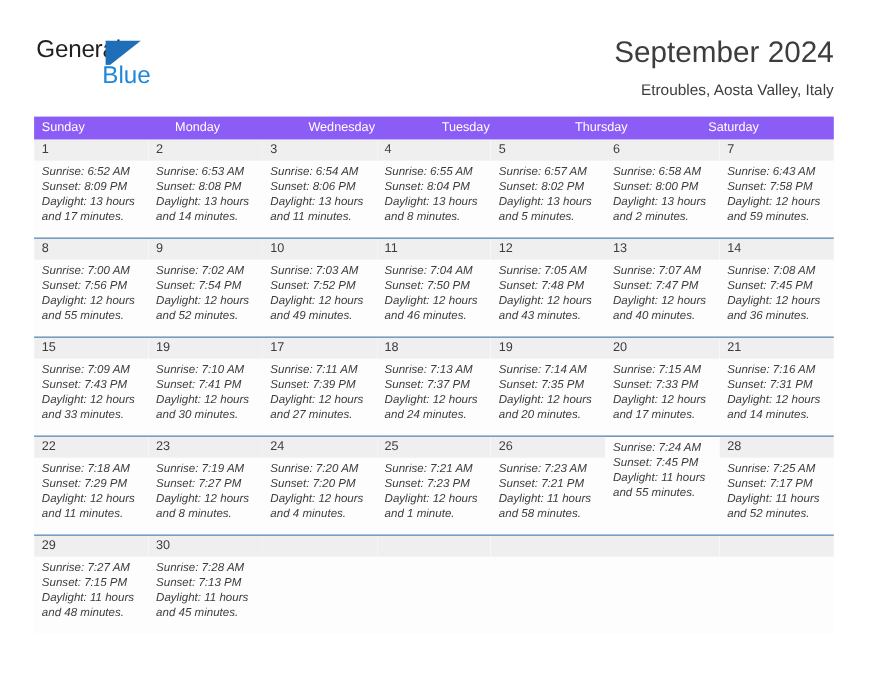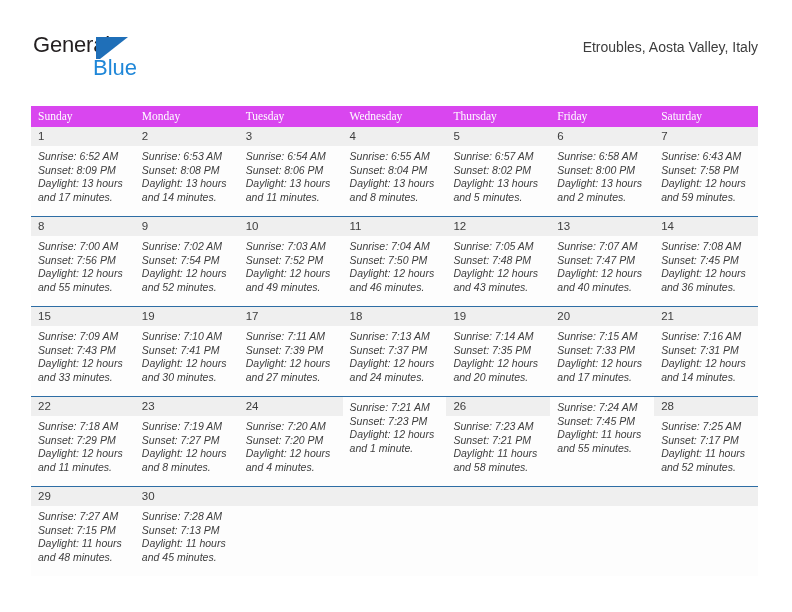--- a/index.html
+++ b/index.html
@@ -106,22 +106,21 @@
 
   
   .calendar {
     position: absolute;
     left: 31px;
     top: 106px;
     width: 727px;
   }
   .dow-row {
     display: flex;
-    background: #d946ef;
-    font-family: Liberation Serif, serif;
+    background: #8b5cf6;
   }
   .dow-cell {
     flex: 1 1 0;
     min-width: 0;
     height: 21px;
     line-height: 21px;
     padding-left: 7px;
     box-sizing: border-box;
     color: #ffffff;
     font-size: 11.5px;
@@ -179,34 +178,34 @@
         <span class="brand-general">General</span>
         <span class="brand-mark">
           <span class="bar"></span>
           <span class="tri"></span>
         </span>
       </div>
       <span class="brand-blue">Blue</span>
     </div>
 
     <div class="title-block">
+      <div class="cal-title">September 2024</div>
       <div class="cal-subtitle">Etroubles, Aosta Valley, Italy</div>
     </div>
 
   </div>
 
   <div class="calendar">
 
     <div class="dow-row">
       <div class="dow-cell">Sunday</div>
       <div class="dow-cell">Monday</div>
+      <div class="dow-cell">Wednesday</div>
       <div class="dow-cell">Tuesday</div>
-      <div class="dow-cell">Wednesday</div>
       <div class="dow-cell">Thursday</div>
-      <div class="dow-cell">Friday</div>
       <div class="dow-cell">Saturday</div>
     </div>
 
     <div class="week-row first">
       <div class="day-cell">
         <div class="day-number-band">
             <div class="day-number">1</div>
           </div>
         <div class="day-info">
           <div>Sunrise: 6:52 AM</div>
@@ -471,20 +470,23 @@
             <div class="day-number">24</div>
           </div>
         <div class="day-info">
           <div>Sunrise: 7:20 AM</div>
           <div>Sunset: 7:20 PM</div>
           <div>Daylight: 12 hours</div>
           <div>and 4 minutes.</div>
         </div>
       </div>
       <div class="day-cell">
+        <div class="day-number-band">
+            <div class="day-number">25</div>
+          </div>
         <div class="day-info">
           <div>Sunrise: 7:21 AM</div>
           <div>Sunset: 7:23 PM</div>
           <div>Daylight: 12 hours</div>
           <div>and 1 minute.</div>
         </div>
       </div>
       <div class="day-cell">
         <div class="day-number-band">
             <div class="day-number">26</div>

